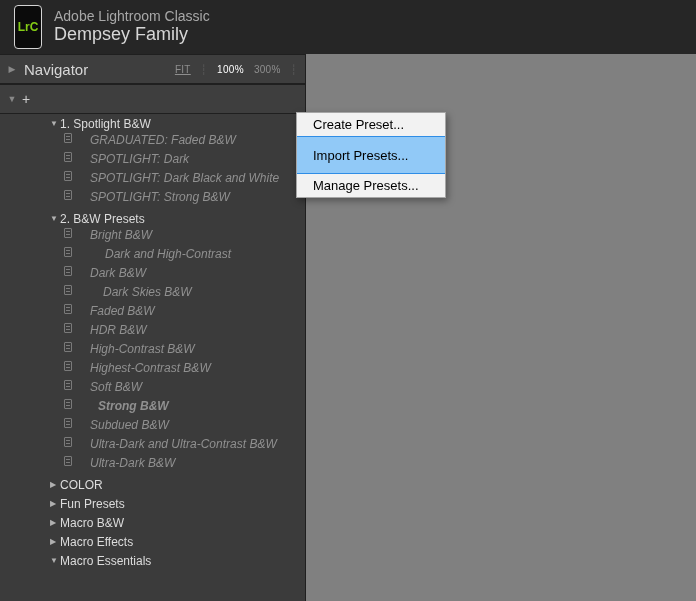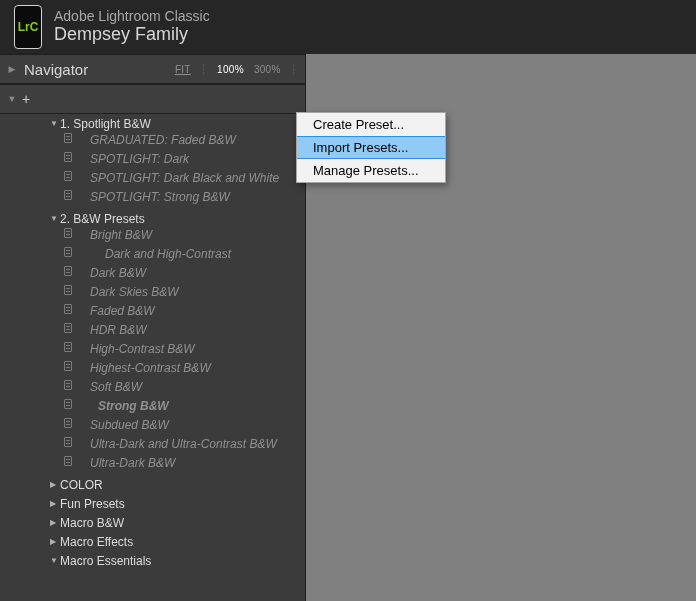--- a/index.html
+++ b/index.html
@@ -134,21 +134,21 @@
   .context-menu .item {
     height: 23px;
     display: flex; align-items: center;
     padding: 0 16px;
     cursor: default;
   }
   .context-menu .item.hover {
     background: #91c9f7;
     border: 1px solid #2e8de6;
     border-left: none; border-right: none;
-    height: 23px;
+    height: 38px;
   }
 </style>
 </head>
 <body>
 
 <div class="titlebar">
   <div class="logo">LrC</div>
   <div class="title-text">
     <div class="app-name">Adobe Lightroom Classic</div>
     <div class="project">Dempsey Family</div>
@@ -205,21 +205,21 @@
           <span class="plabel preset-pad">Bright B&amp;W</span>
         </div>
         <div class="preset-row" style="padding-left: 15px;">
           <span class="picon"></span>
           <span class="plabel preset-pad">Dark and High-Contrast</span>
         </div>
         <div class="preset-row" style="padding-left: 0px;">
           <span class="picon"></span>
           <span class="plabel preset-pad">Dark B&amp;W</span>
         </div>
-        <div class="preset-row" style="padding-left: 0px;">
+        <div class="preset-row" style="padding-left: 13px;">
           <span class="picon"></span>
           <span class="plabel preset-pad">Dark Skies B&amp;W</span>
         </div>
         <div class="preset-row" style="padding-left: 0px;">
           <span class="picon"></span>
           <span class="plabel preset-pad">Faded B&amp;W</span>
         </div>
         <div class="preset-row" style="padding-left: 0px;">
           <span class="picon"></span>
           <span class="plabel preset-pad">HDR B&amp;W</span>

